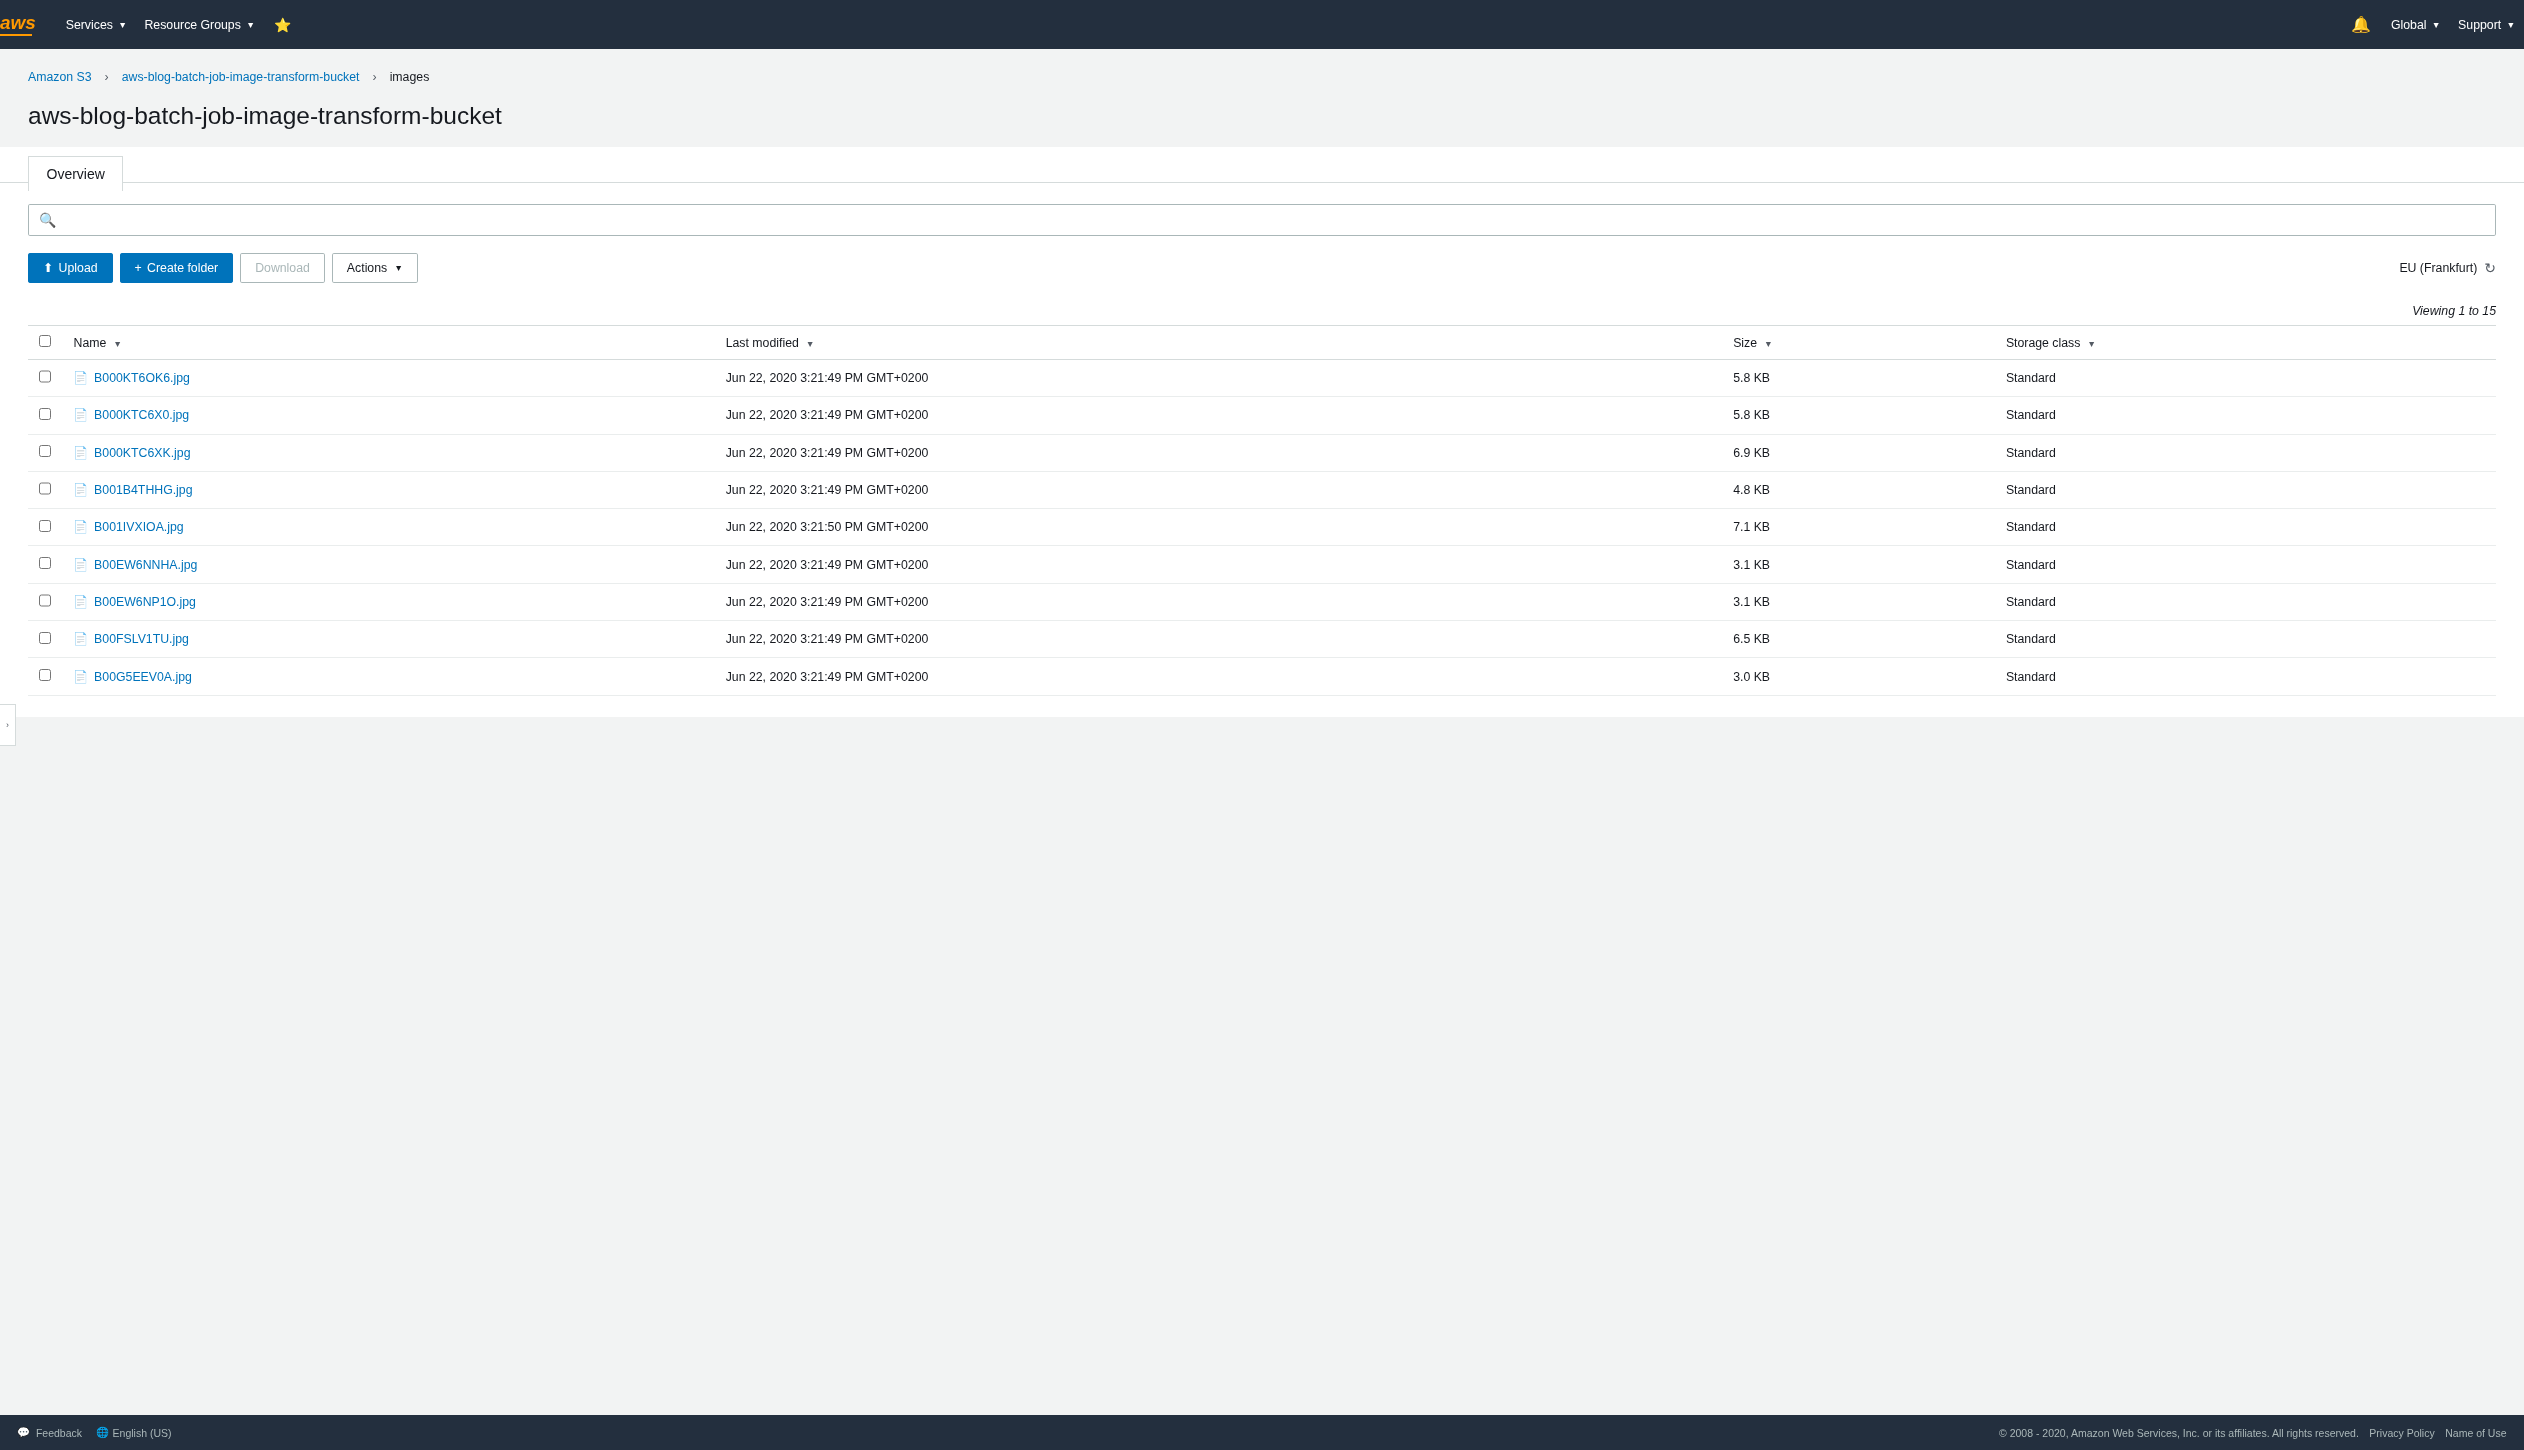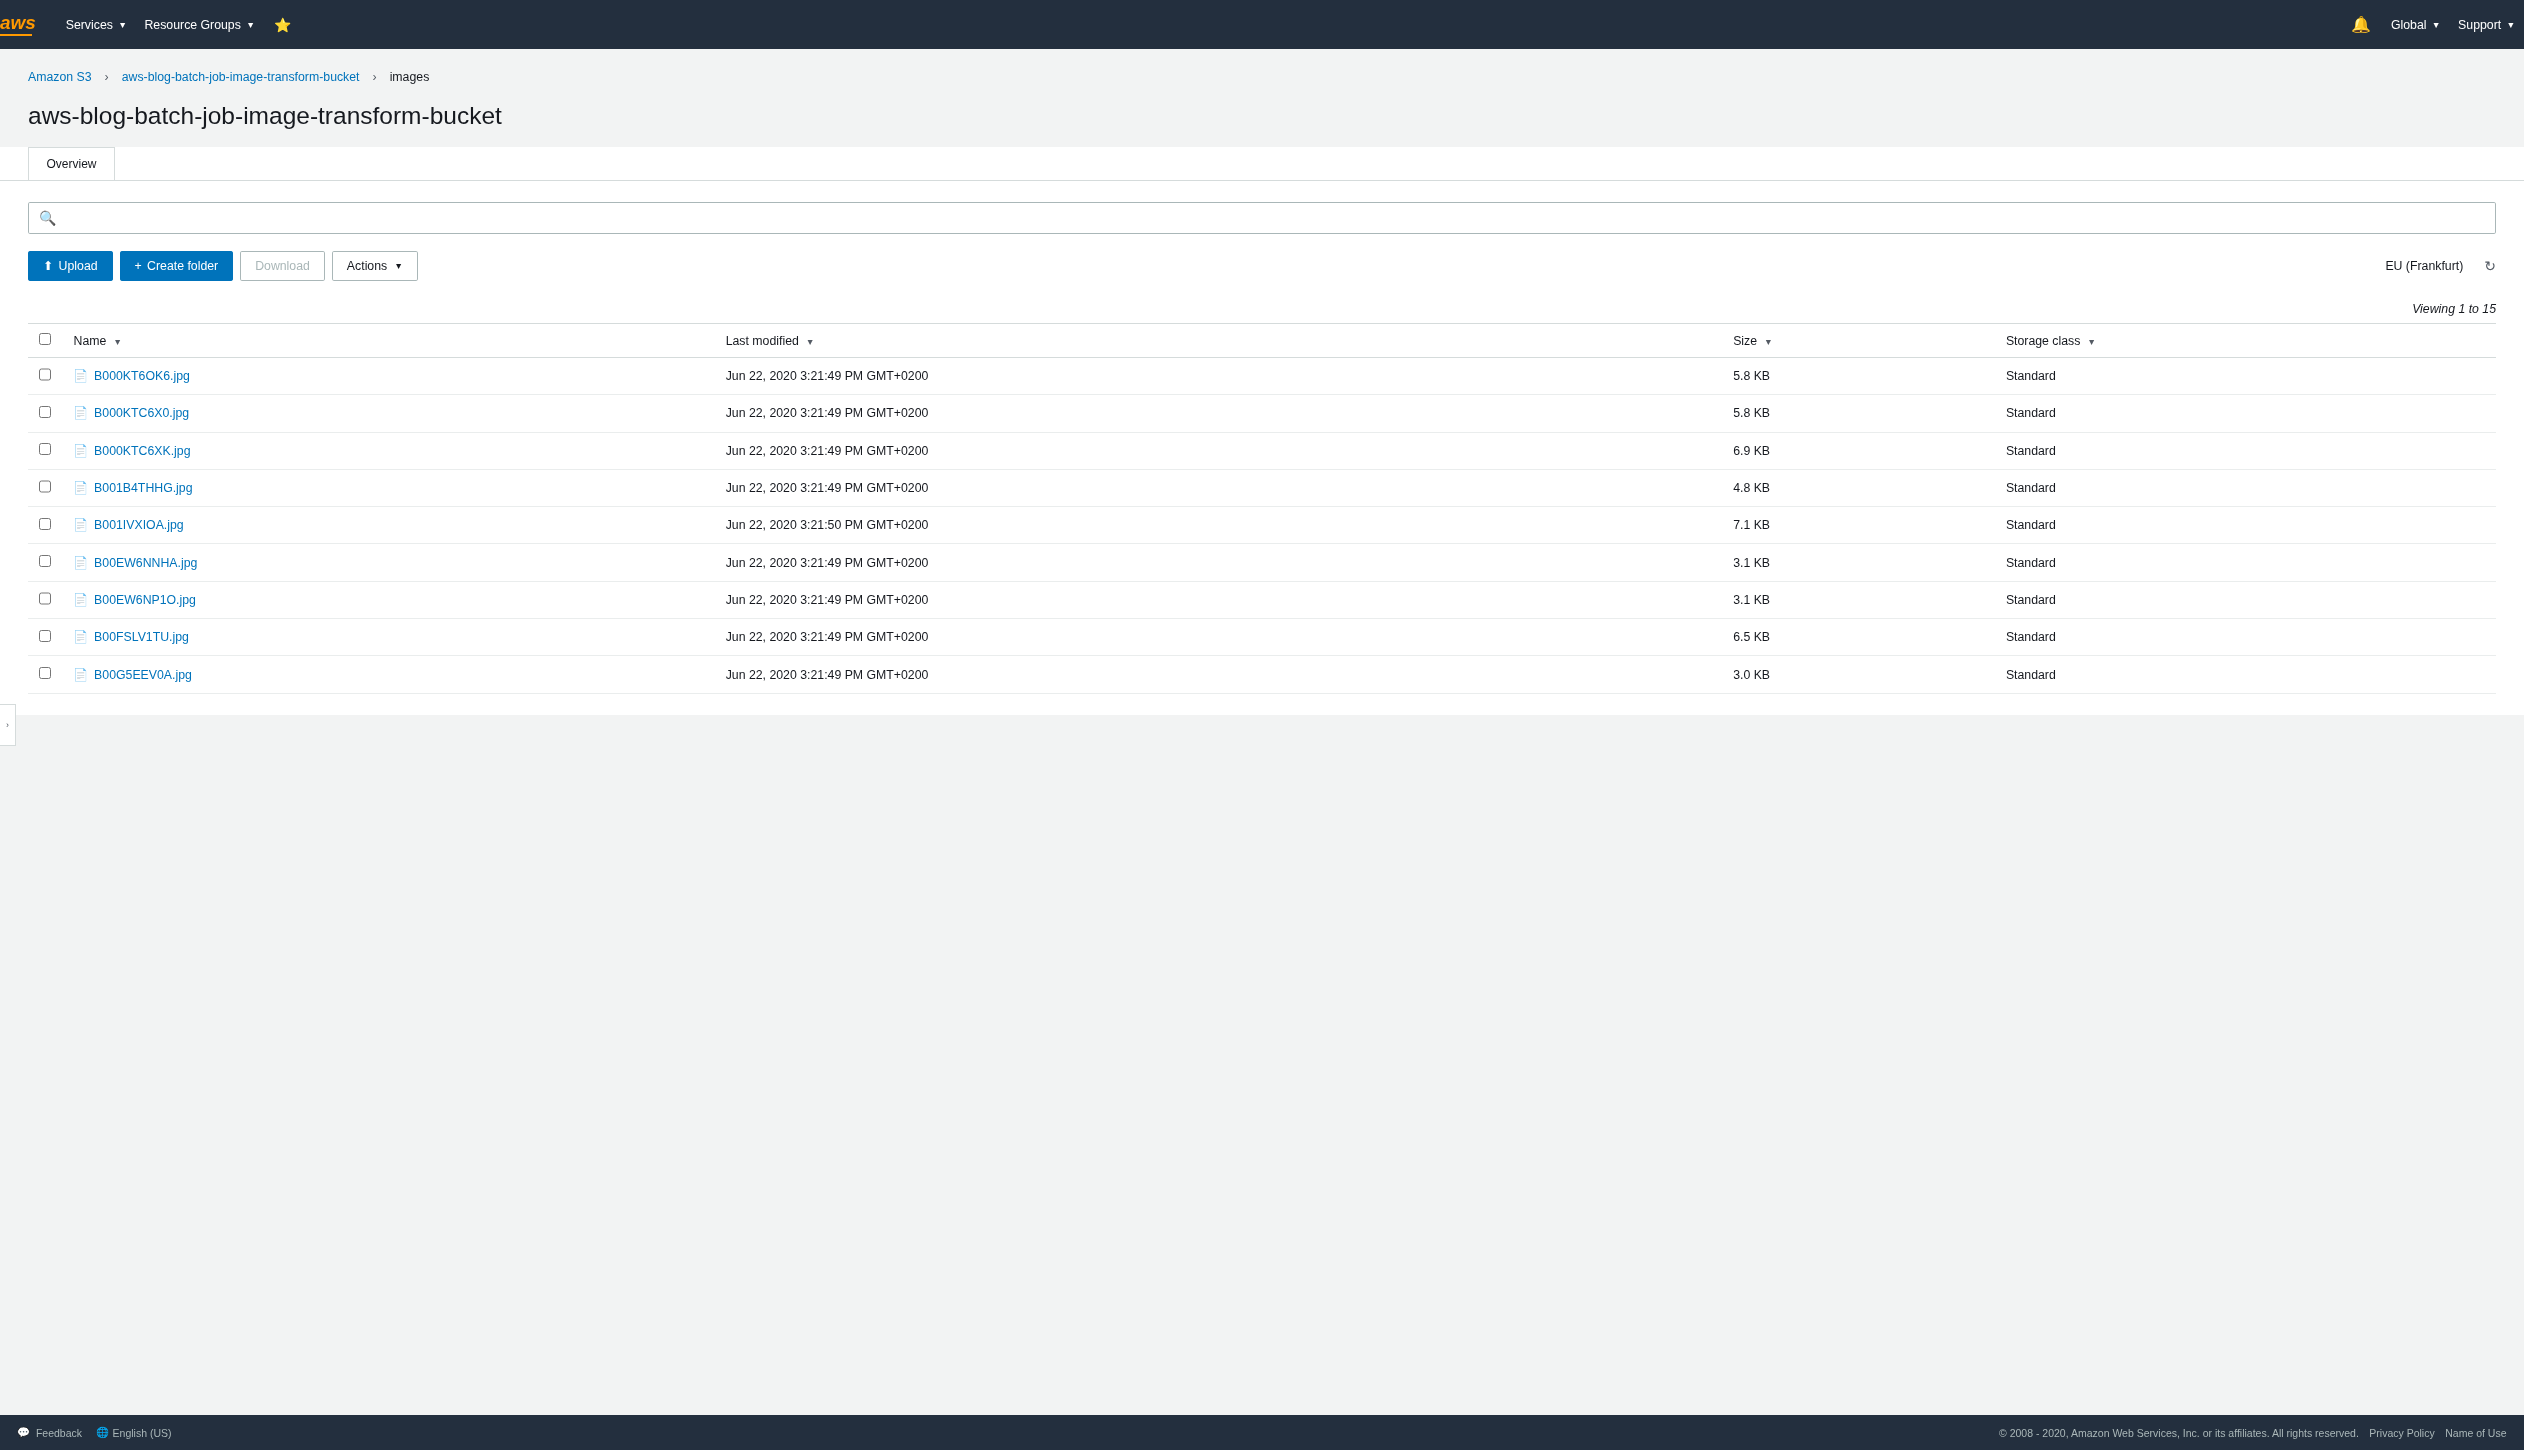--- a/index.html
+++ b/index.html
@@ -115,27 +115,27 @@
       border-bottom: 0.9px solid #d5dbdb;
       margin-bottom: 0;
       background: #fff;
       margin-left: -28px;
       margin-right: -28px;
       padding-left: 28px;
     }
     .tab {
       padding: 8.8px 17.5px;
       cursor: pointer;
-      font-size: 12px;
+      font-size: 14px;
       color: #545b64;
       border: 0.9px solid transparent;
       border-bottom: none;
       background: transparent;
       position: relative;
-      top: 0;
+      top: 9px;
     }
     .tab.active {
       background: #fff;
       border-color: #d5dbdb;
       border-bottom-color: #fff;
       color: #16191f;
       font-weight: 500;
     }
 
     
@@ -198,21 +198,21 @@
       align-items: center;
       gap: 5.3px;
     }
     .btn-secondary.disabled { color: #aab7b8; cursor: default; }
     .toolbar-spacer { flex: 1; }
     .region-label {
       color: #16191f;
       font-size: 12.3px;
       display: flex;
       align-items: center;
-      gap: 21px;
+      gap: 7px;
     }
     .refresh-icon { cursor: pointer; color: #545b64; font-size: 14px; }
 
     
     .table-info {
       text-align: right;
       font-size: 12.3px;
       color: #16191f;
       padding: 7px 0;
       border-bottom: 0.9px solid #d5dbdb;

